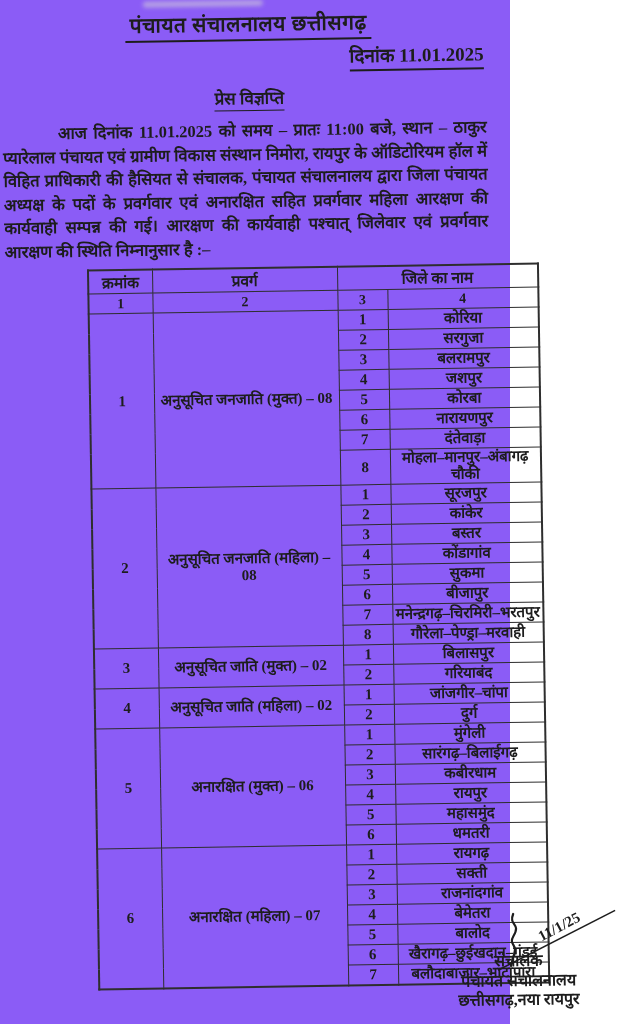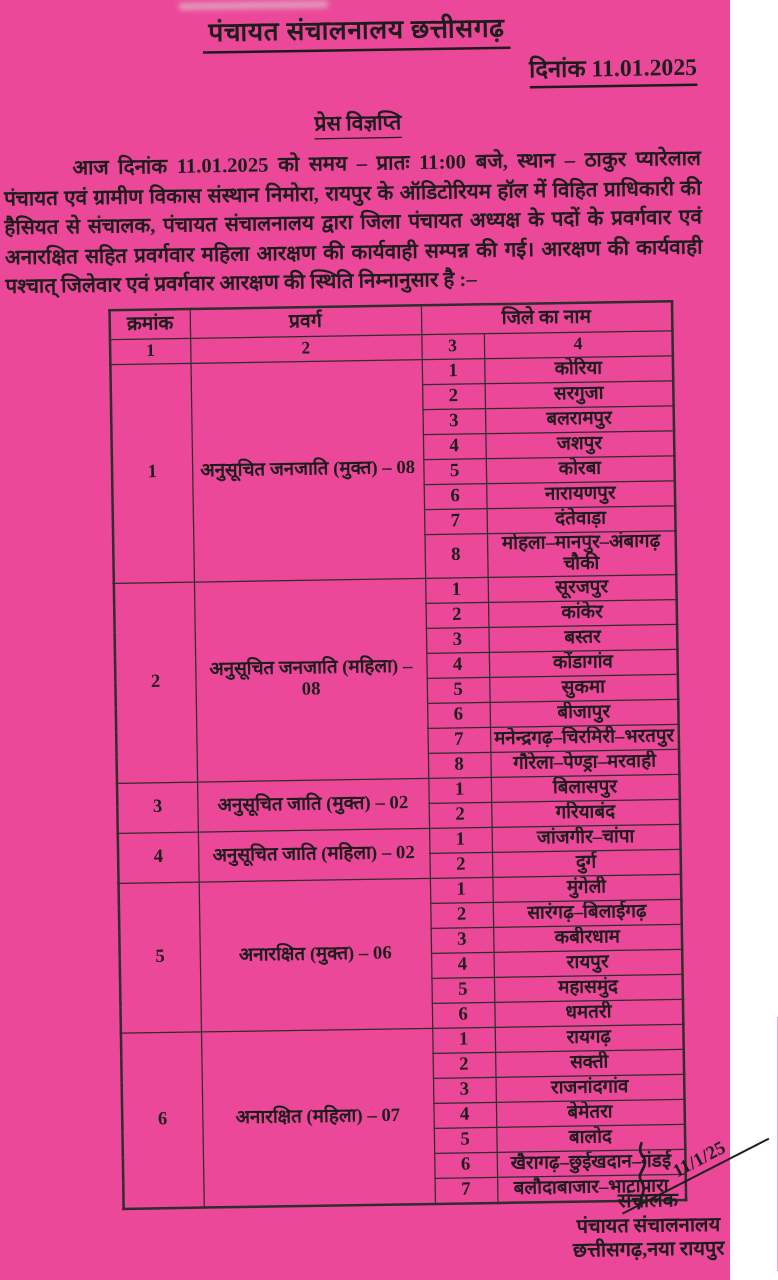--- a/index.html
+++ b/index.html
@@ -3,22 +3,22 @@
 <meta charset="utf-8">
 <style>
   html,body{margin:0;padding:0;}
   body{
     width:622px;height:1024px;overflow:hidden;
     background:#ffffff;
     font-family:"Liberation Serif","DejaVu Sans",sans-serif;
     color:#1d1d1d;
   }
   .page{
-    position:relative;width:584px;height:1024px;
-    background:#ec4899;
+    position:relative;width:510px;height:1024px;
+    background:#8b5cf6;
   }
   .content{
     position:absolute;inset:0;
     transform:rotate(-0.9deg);
     transform-origin:50% 45%;
   }
   .artifact{
     position:absolute;left:150px;top:0px;width:120px;height:6px;
     background:#d9d9d6;filter:blur(2px);opacity:.55;border-radius:3px;
   }

